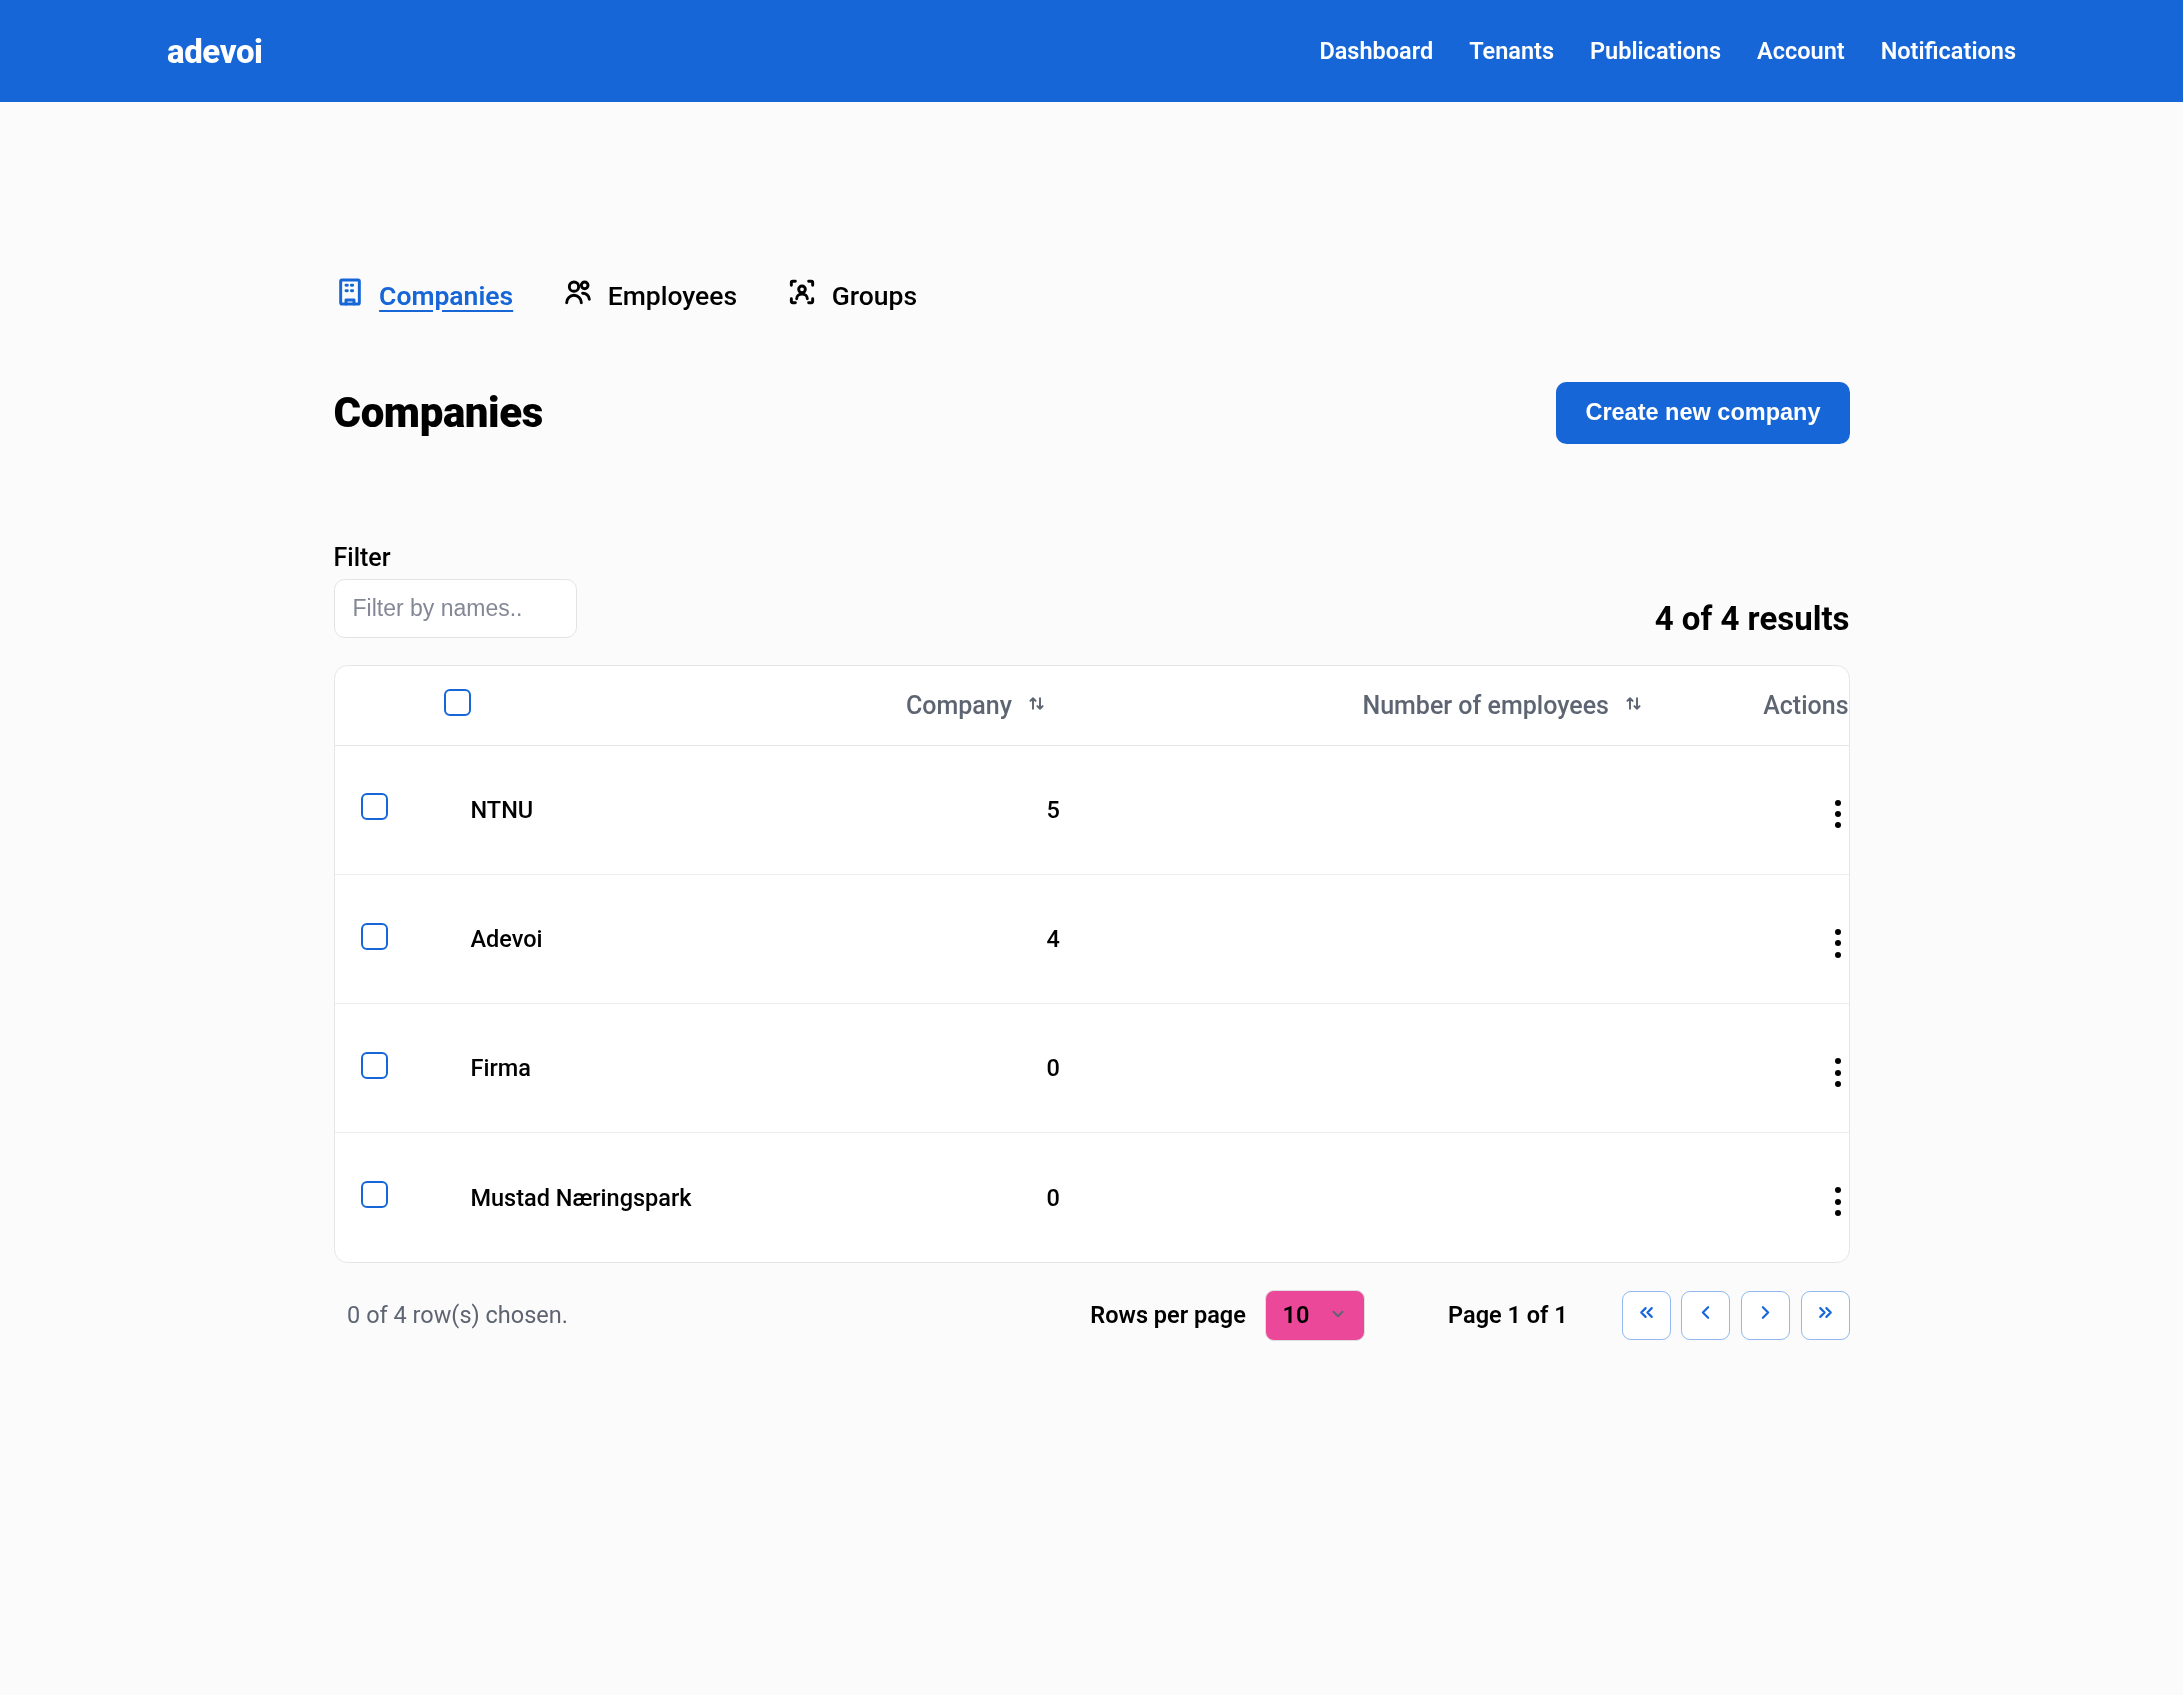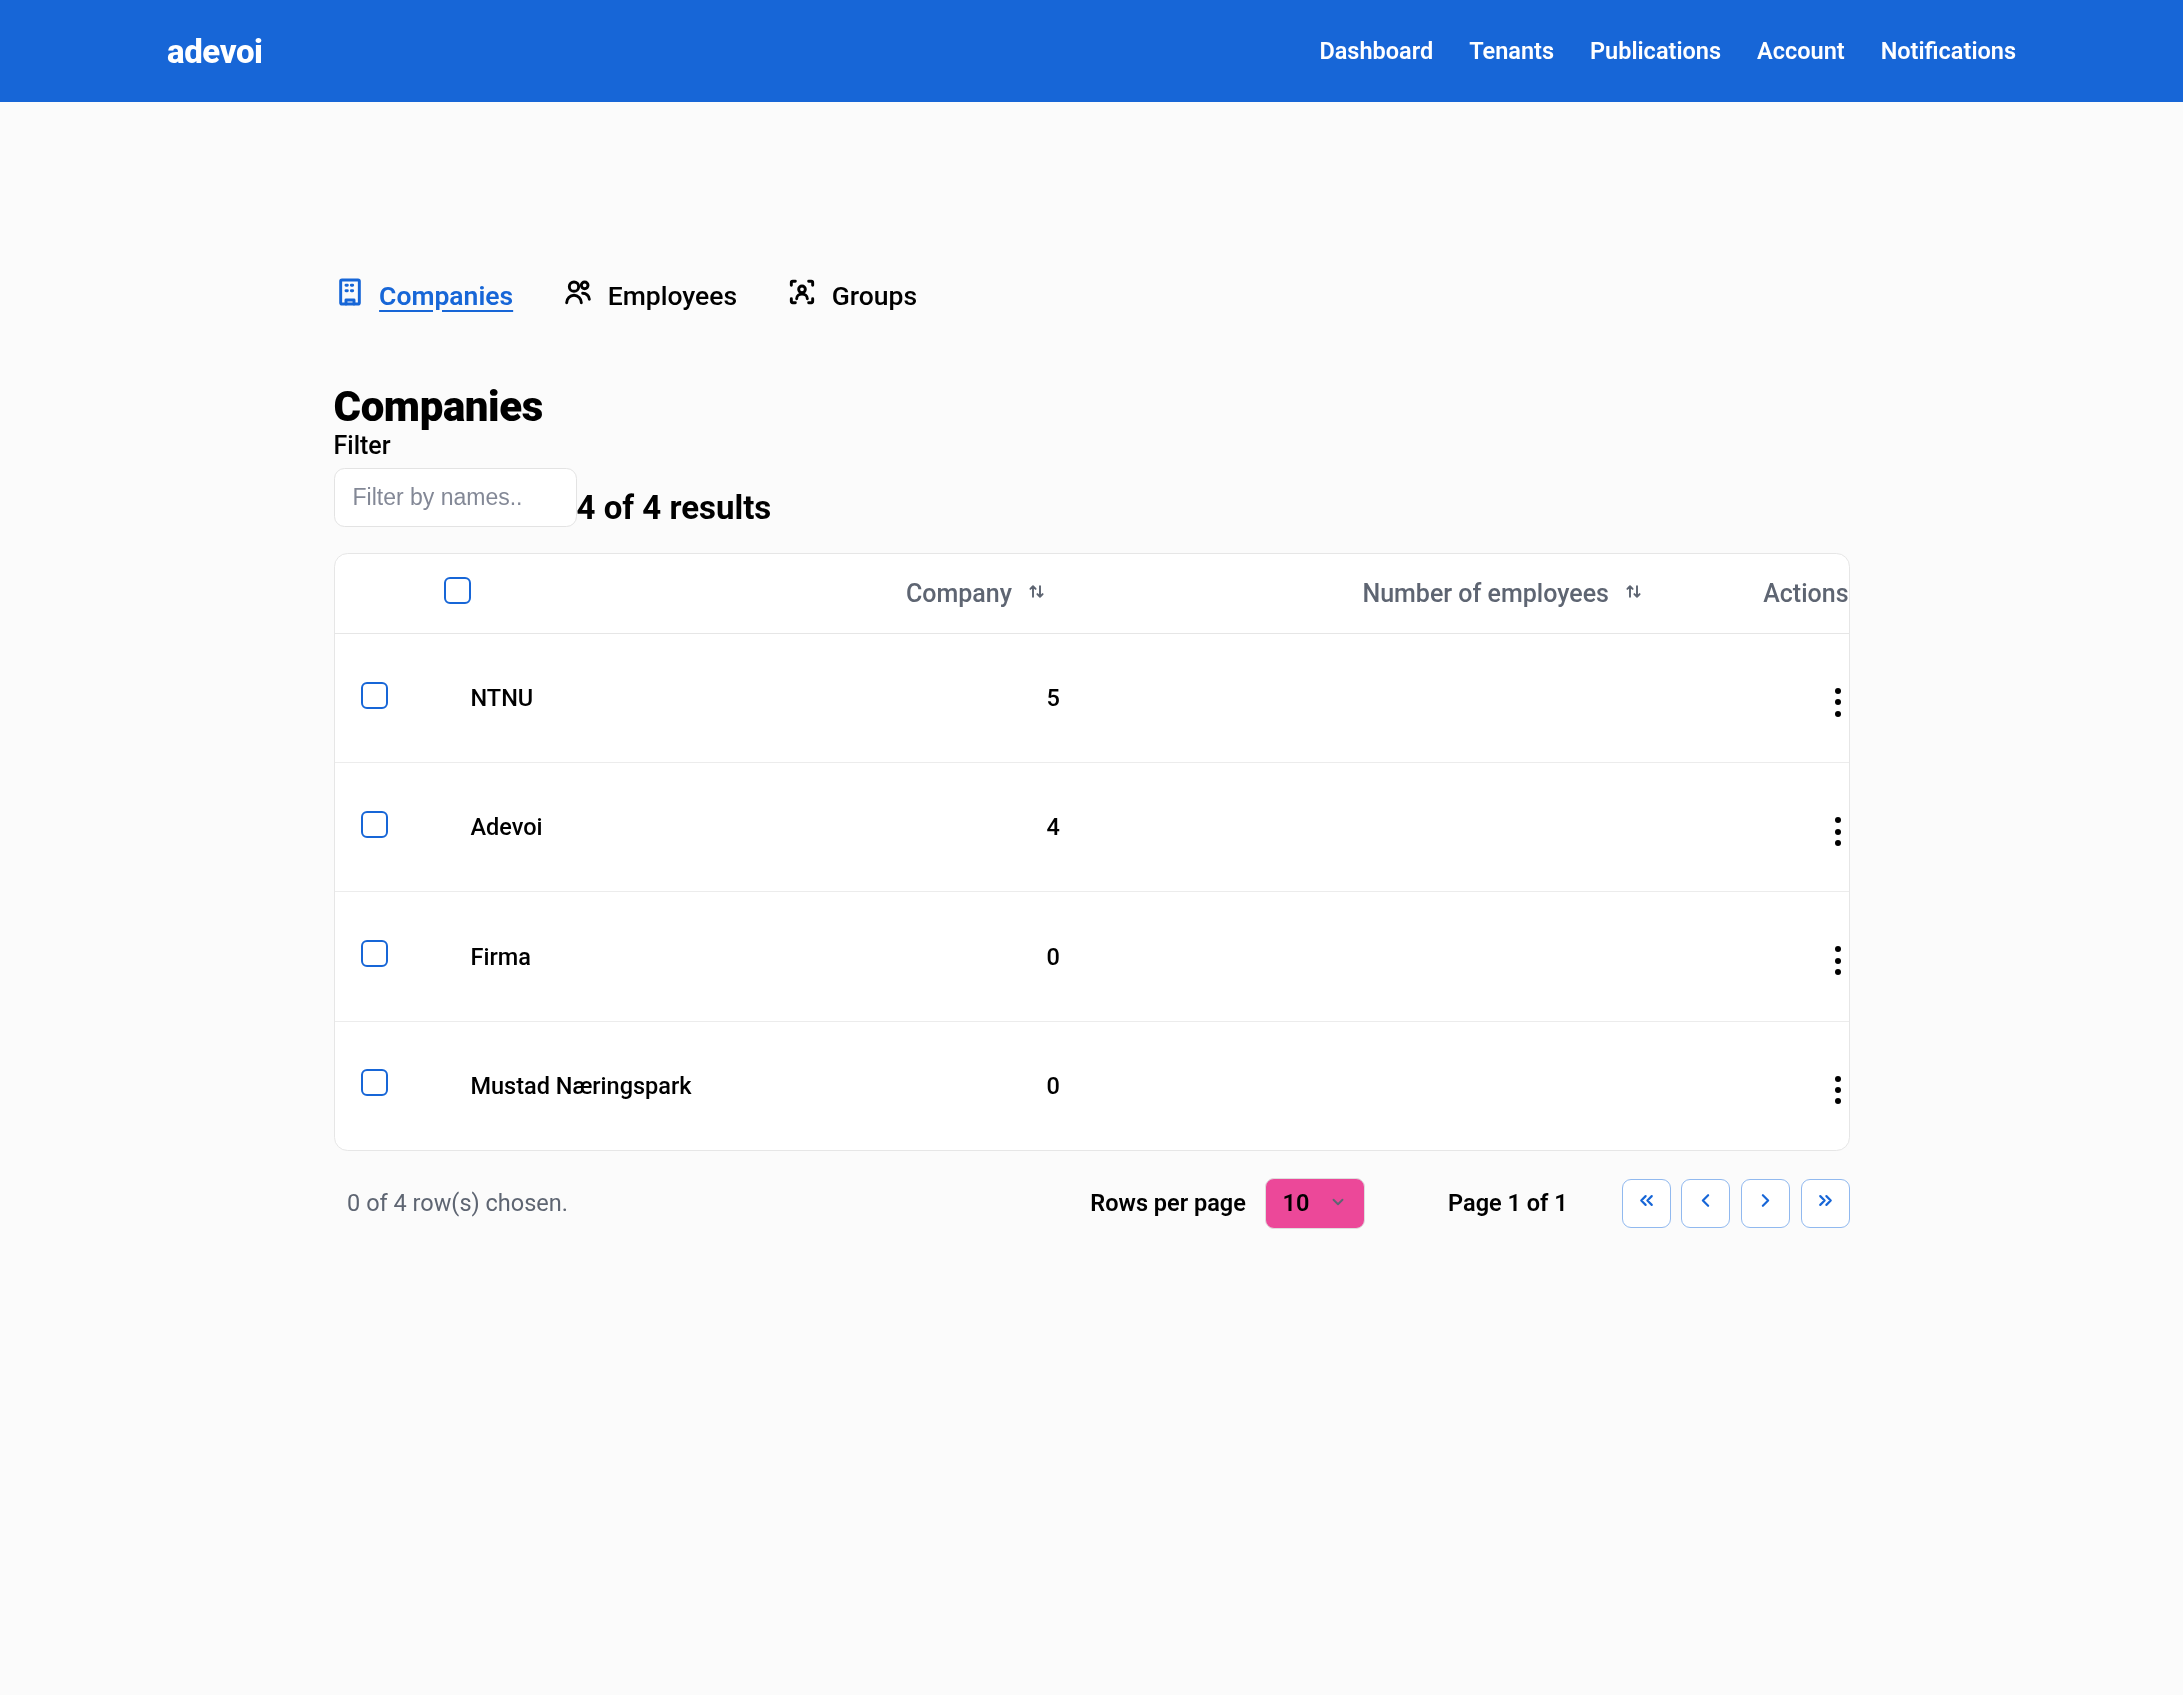--- a/index.html
+++ b/index.html
@@ -86,21 +86,23 @@
     border-radius: 10.6px;
     font-size: 23.5px;
     font-weight: 600;
     padding: 17.4px 29px;
     cursor: pointer;
   }
 
   
   .filter-row {
     display: flex;
+    justify-content: space-between;
     align-items: flex-end;
+    margin-top: 99px;
   }
   .filter-block {}
   .filter-label {
     font-size: 25px;
     font-weight: 500;
     margin-bottom: 7.6px;
   }
   .filter-input {
     border: 1.5px solid #e3e3e3;
     border-radius: 10.6px;
@@ -261,20 +263,21 @@
           <circle cx="12" cy="10" r="2.5"></circle>
           <path d="M8 17c0-2 1.8-3.5 4-3.5s4 1.5 4 3.5"></path>
         </svg>
       </span>
       <span class="tab-label">Groups</span>
     </div>
   </div>
 
   <div class="section-head">
     <h2 class="section-title">Companies</h2>
+    <button class="btn-primary">Create new company</button>
   </div>
 
   <div class="filter-row">
     <div class="filter-block">
       <div class="filter-label">Filter</div>
       <input class="filter-input" type="text" placeholder="Filter by names.." style="">
     </div>
     <div class="results-text">4 of 4 results</div>
   </div>
 

